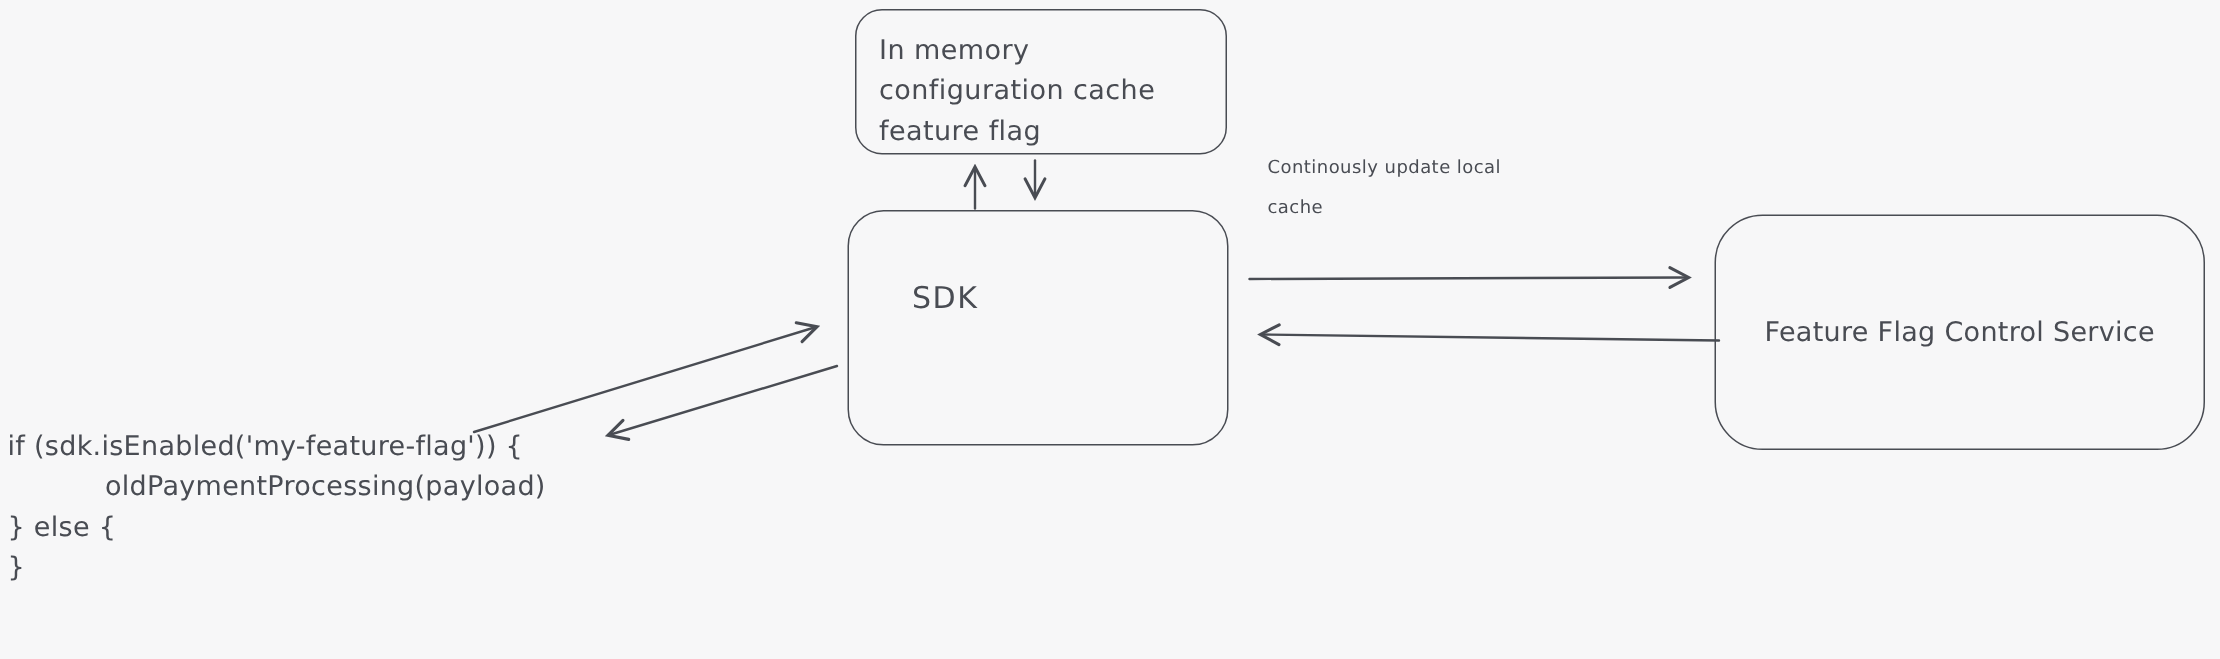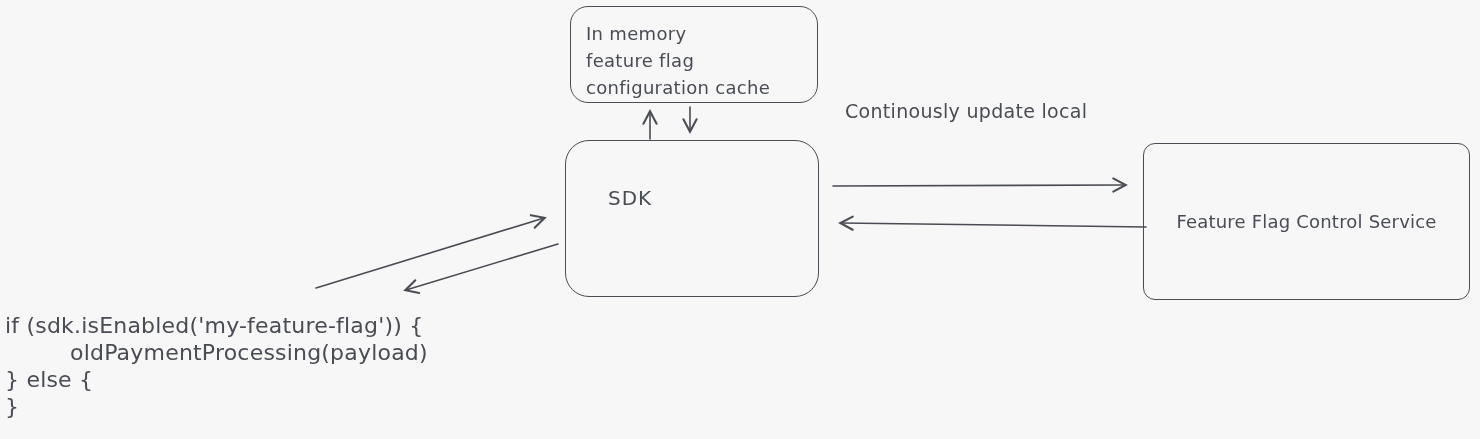--- a/index.html
+++ b/index.html
@@ -47,39 +47,39 @@
     letter-spacing: 1px;
     text-align: right;
   }
   .box-sdk .box-label {
     position: absolute;
     left: 42px; top: 45px;
   }
   .box-service {
     left: 1143px; top: 143px;
     width: 327px; height: 157px;
-    border-radius: 12px;
+    border-radius: 32px;
     font-size: 18px;
     letter-spacing: 0.2px;
     display: flex;
     align-items: center;
     justify-content: center;
   }
   .update-label {
     position: absolute;
     left: 845px; top: 98px;
-    font-size: 19px;
+    font-size: 12px;
     line-height: 27px;
     letter-spacing: 0.3px;
     white-space: nowrap;
   }
   .code-snippet {
     position: absolute;
-    left: 5px; top: 312px;
-    font-size: 22px;
+    left: 5px; top: 284px;
+    font-size: 18px;
     line-height: 27px;
     letter-spacing: 0.2px;
     white-space: nowrap;
   }
   .code-line.indent { padding-left: 65px; }
 </style>
 </head>
 <body>
 
 <div class="canvas">
@@ -99,34 +99,35 @@
 
     <line x1="1146" y1="227" x2="841" y2="223" stroke="#494c53" stroke-width="1.6" stroke-linecap="round" marker-end="url(#arrowhead)"></line>
 
     <line x1="316" y1="288" x2="544" y2="218" stroke="#494c53" stroke-width="1.6" stroke-linecap="round" marker-end="url(#arrowhead)"></line>
 
     <line x1="558" y1="244" x2="406" y2="290" stroke="#494c53" stroke-width="1.6" stroke-linecap="round" marker-end="url(#arrowhead)"></line>
   </svg>
 
   <div class="box box-cache">
     <div>In memory</div>
+    <div>configuration cache</div>
     <div>feature flag</div>
-    <div>configuration cache</div>
   </div>
 
   <div class="box box-sdk">
     <span class="box-label">SDK</span>
   </div>
 
   <div class="box box-service">
     <span class="box-label">Feature Flag Control Service</span>
   </div>
 
   <div class="update-label">
     <div>Continously update local</div>
+    <div>cache</div>
   </div>
 
   <div class="code-snippet">
     <div class="code-line">if (sdk.isEnabled('my-feature-flag')) {</div>
     <div class="code-line indent">oldPaymentProcessing(payload)</div>
     <div class="code-line">} else {</div>
     <div class="code-line">}</div>
   </div>
 
 </div>

